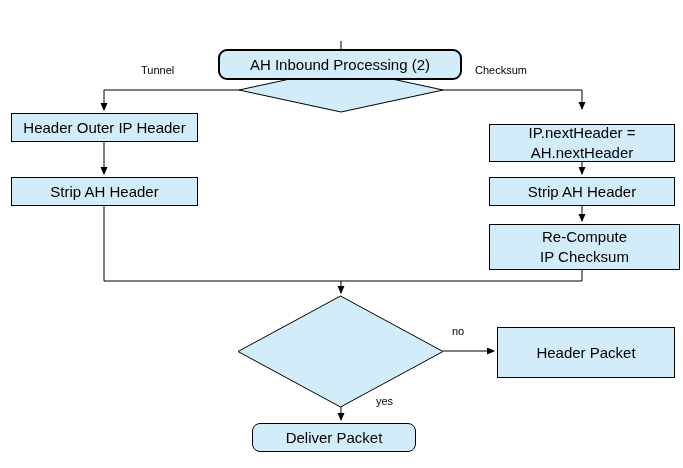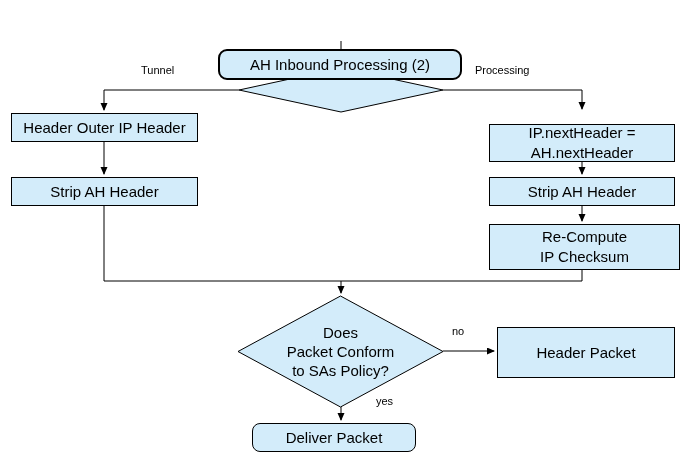--- a/index.html
+++ b/index.html
@@ -96,25 +96,22 @@
   <div class="node" id="n-strip-ah-r">Strip AH Header</div>
 
   <div class="node" id="n-recompute">Re-Compute
 IP Checksum</div>
 
   <div class="node" id="n-discard">Header Packet</div>
 
   <div class="node" id="n-deliver">Deliver Packet</div>
 
 
-  <div class="diamond-label" id="l-policy">Does
-Packet Conform
-to SAs Policy?</div>
 
   <span class="edge-label" id="el-tunnel">Tunnel</span>
 
-  <span class="edge-label" id="el-transport">Processing</span>
+  <span class="edge-label" id="el-transport">Checksum</span>
 
   <span class="edge-label" id="el-no">no</span>
 
   <span class="edge-label" id="el-yes">yes</span>
 
 </div>
 
 </body></html>

